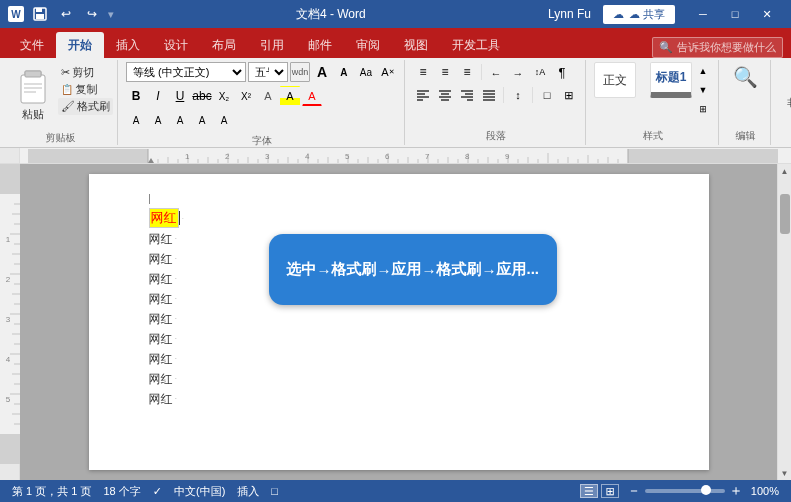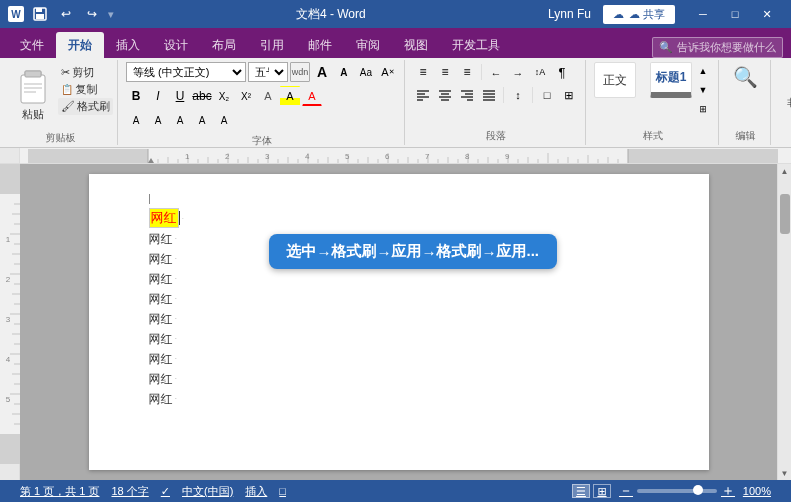--- a/index.html
+++ b/index.html
@@ -19,21 +19,21 @@
     .title-center { flex: 1; text-align: center; font-size: 12px; color: white; }
     .title-user { display: flex; align-items: center; gap: 12px; color: white; font-size: 12px; }
     .share-btn { background: white; color: #2b579a; padding: 2px 10px; border-radius: 2px; font-size: 11px; cursor: pointer; display: flex; align-items: center; gap: 3px; }
     .win-controls { display: flex; gap: 0; }
     .win-btn { width: 32px; height: 28px; display: flex; align-items: center; justify-content: center; color: white; font-size: 11px; cursor: pointer; }
     .qa-btn { color: white; font-size: 12px; width: 20px; height: 20px; display: flex; align-items: center; justify-content: center; cursor: pointer; }
 
     
     .ribbon-tabs {
       height: 30px;
-      background: #701a75;
+      background: #b91c1c;
       display: flex;
       align-items: flex-end;
       padding-left: 8px;
     }
     .ribbon-tab {
       padding: 4px 12px;
       font-size: 12px;
       color: rgba(255,255,255,0.85);
       cursor: pointer;
       height: 26px;
@@ -181,39 +181,38 @@
     }
     .text-dot { color: #bbb; font-size: 8px; margin-left: 2px; }
 
     
     .tooltip-bubble {
       position: absolute;
       left: 180px;
       top: 60px;
       background: #2b7fd4;
       color: white;
-      padding: 8px 18px;
-      border-radius: 8px;
+      padding: 26px 18px;
+      border-radius: 14px;
       font-size: 15px;
       font-weight: bold;
       white-space: nowrap;
       box-shadow: 0 2px 6px rgba(0,0,0,0.3);
     }
 
     
     .status-bar {
       height: 22px;
       background: #2b579a;
       display: flex;
       align-items: center;
       justify-content: space-between;
-      padding: 0 20px;
+      padding: 0 12px;
       color: white;
       font-size: 11px;
-      text-decoration: underline;
     }
     .status-left { display: flex; align-items: center; gap: 12px; }
     .status-right { display: flex; align-items: center; gap: 8px; }
     .zoom-slider { width: 80px; height: 4px; background: rgba(255,255,255,0.4); border-radius: 2px; position: relative; cursor: pointer; }
     .zoom-thumb { position: absolute; top: -4px; left: 70%; width: 10px; height: 10px; background: white; border-radius: 50%; }
     .view-btn { width: 18px; height: 14px; border: 1px solid rgba(255,255,255,0.5); display: flex; align-items: center; justify-content: center; cursor: pointer; }
 
     
     .format-painter { background: #e8e8e8; }
     .style-item {

